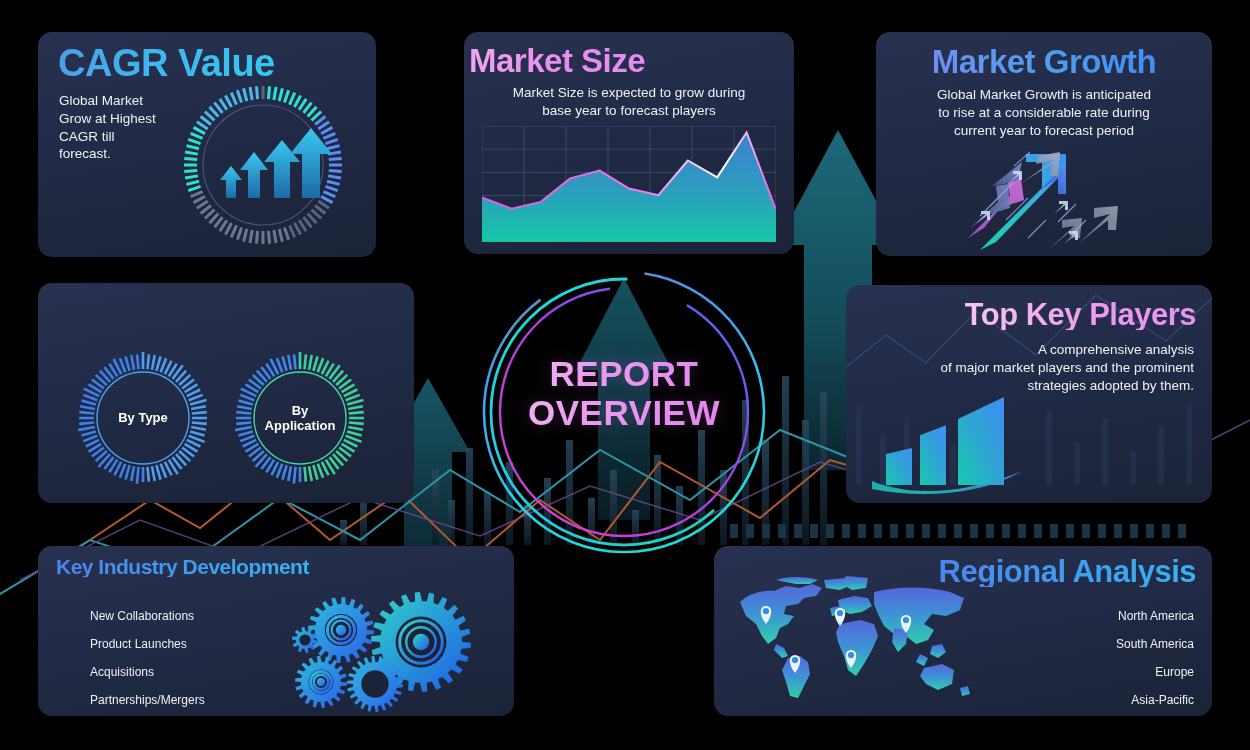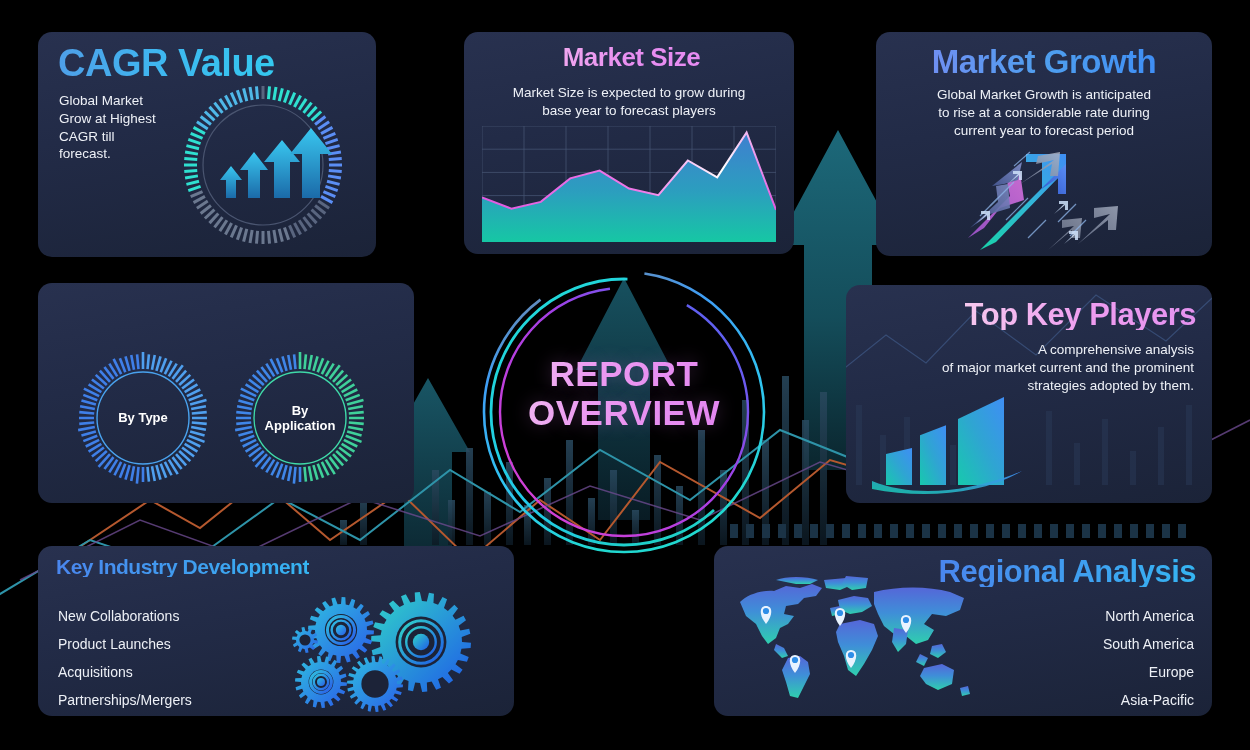--- a/index.html
+++ b/index.html
@@ -34,31 +34,31 @@
     -webkit-text-fill-color:transparent;
     white-space:nowrap;
   }
   .t-blue{ background-image:linear-gradient(95deg,#4f9fe8 0%,#3fb6f0 45%,#34c9ef 100%); }
   .t-pink{ background-image:linear-gradient(95deg,#f0a6ef 0%,#e88ef0 50%,#e68bf2 100%); }
   .t-blueviolet{ background-image:linear-gradient(95deg,#6f8ff2 0%,#4f9fef 50%,#3f8ef5 100%); }
   .t-pinkwhite{ background-image:linear-gradient(95deg,#f6c8ee 0%,#ee9cf0 55%,#e492ef 100%); }
   .t-royal{ background-image:linear-gradient(95deg,#4a86ee 0%,#3f9ff0 55%,#35b5f2 100%); }
 
   .body-txt{ color:#eef1f7; font-size:13.5px; line-height:1.32; }
-  .list-txt{ color:#edf0f6; font-size:14px; line-height:1; }
+  .list-txt{ color:#edf0f6; font-size:12px; line-height:1;margin-left:32px; }
 
   
   #card-cagr{ left:38px; top:32px; width:338px; height:225px; }
   #cagr-title{ position:absolute; left:20px; top:12px; font-size:38px; }
   #cagr-sub{ position:absolute; left:21px; top:60px; width:140px; }
   #cagr-ring{ position:absolute; left:140px; top:48px; }
 
   
   #card-size{ left:464px; top:32px; width:330px; height:222px; }
-  #size-title{ position:absolute; left:5px; right:0; top:10px; text-align:center; font-size:26px; }
+  #size-title{ position:absolute; left:5px; right:0; top:10px; text-align:left; font-size:33px; }
   #size-title .title{ display:inline-block; }
   #size-sub{ position:absolute; left:12px; right:12px; top:52px; text-align:center; }
   #size-chart{ position:absolute; left:18px; top:94px; }
 
   
   #card-growth{ left:876px; top:32px; width:336px; height:224px; }
   #growth-title{ position:absolute; left:0; right:0; top:11px; text-align:center; font-size:33px; }
   #growth-title .title{ display:inline-block; }
   #growth-sub{ position:absolute; left:14px; right:14px; top:54px; text-align:center; }
   #growth-art{ position:absolute; left:86px; top:118px; }
@@ -607,21 +607,21 @@
           <rect x="228" y="158" width="6" height="42"></rect>
             <rect x="256" y="134" width="6" height="66"></rect>
           <rect x="284" y="166" width="6" height="34"></rect>
             <rect x="312" y="142" width="6" height="58"></rect>
           <rect x="340" y="120" width="6" height="80"></rect>
         </g>
       </svg>
       <div class="title t-pinkwhite" id="players-title">Top Key Players</div>
       <div class="body-txt" id="players-sub">
         <div>A comprehensive analysis</div>
-        <div>of major market current and the prominent</div>
+        <div>of major market players and the prominent</div>
         <div>strategies adopted by them.</div>
       </div>
       <svg id="players-art" width="180" height="108" viewBox="0 0 180 108">
         <defs>
           <linearGradient id="barG" x1="0" y1="1" x2="1" y2="0">
             <stop offset="0%" stop-color="#17c9ad"></stop>
               <stop offset="50%" stop-color="#2fa5d2"></stop>
             <stop offset="100%" stop-color="#3f8ef5"></stop>
           </linearGradient>
         </defs>

